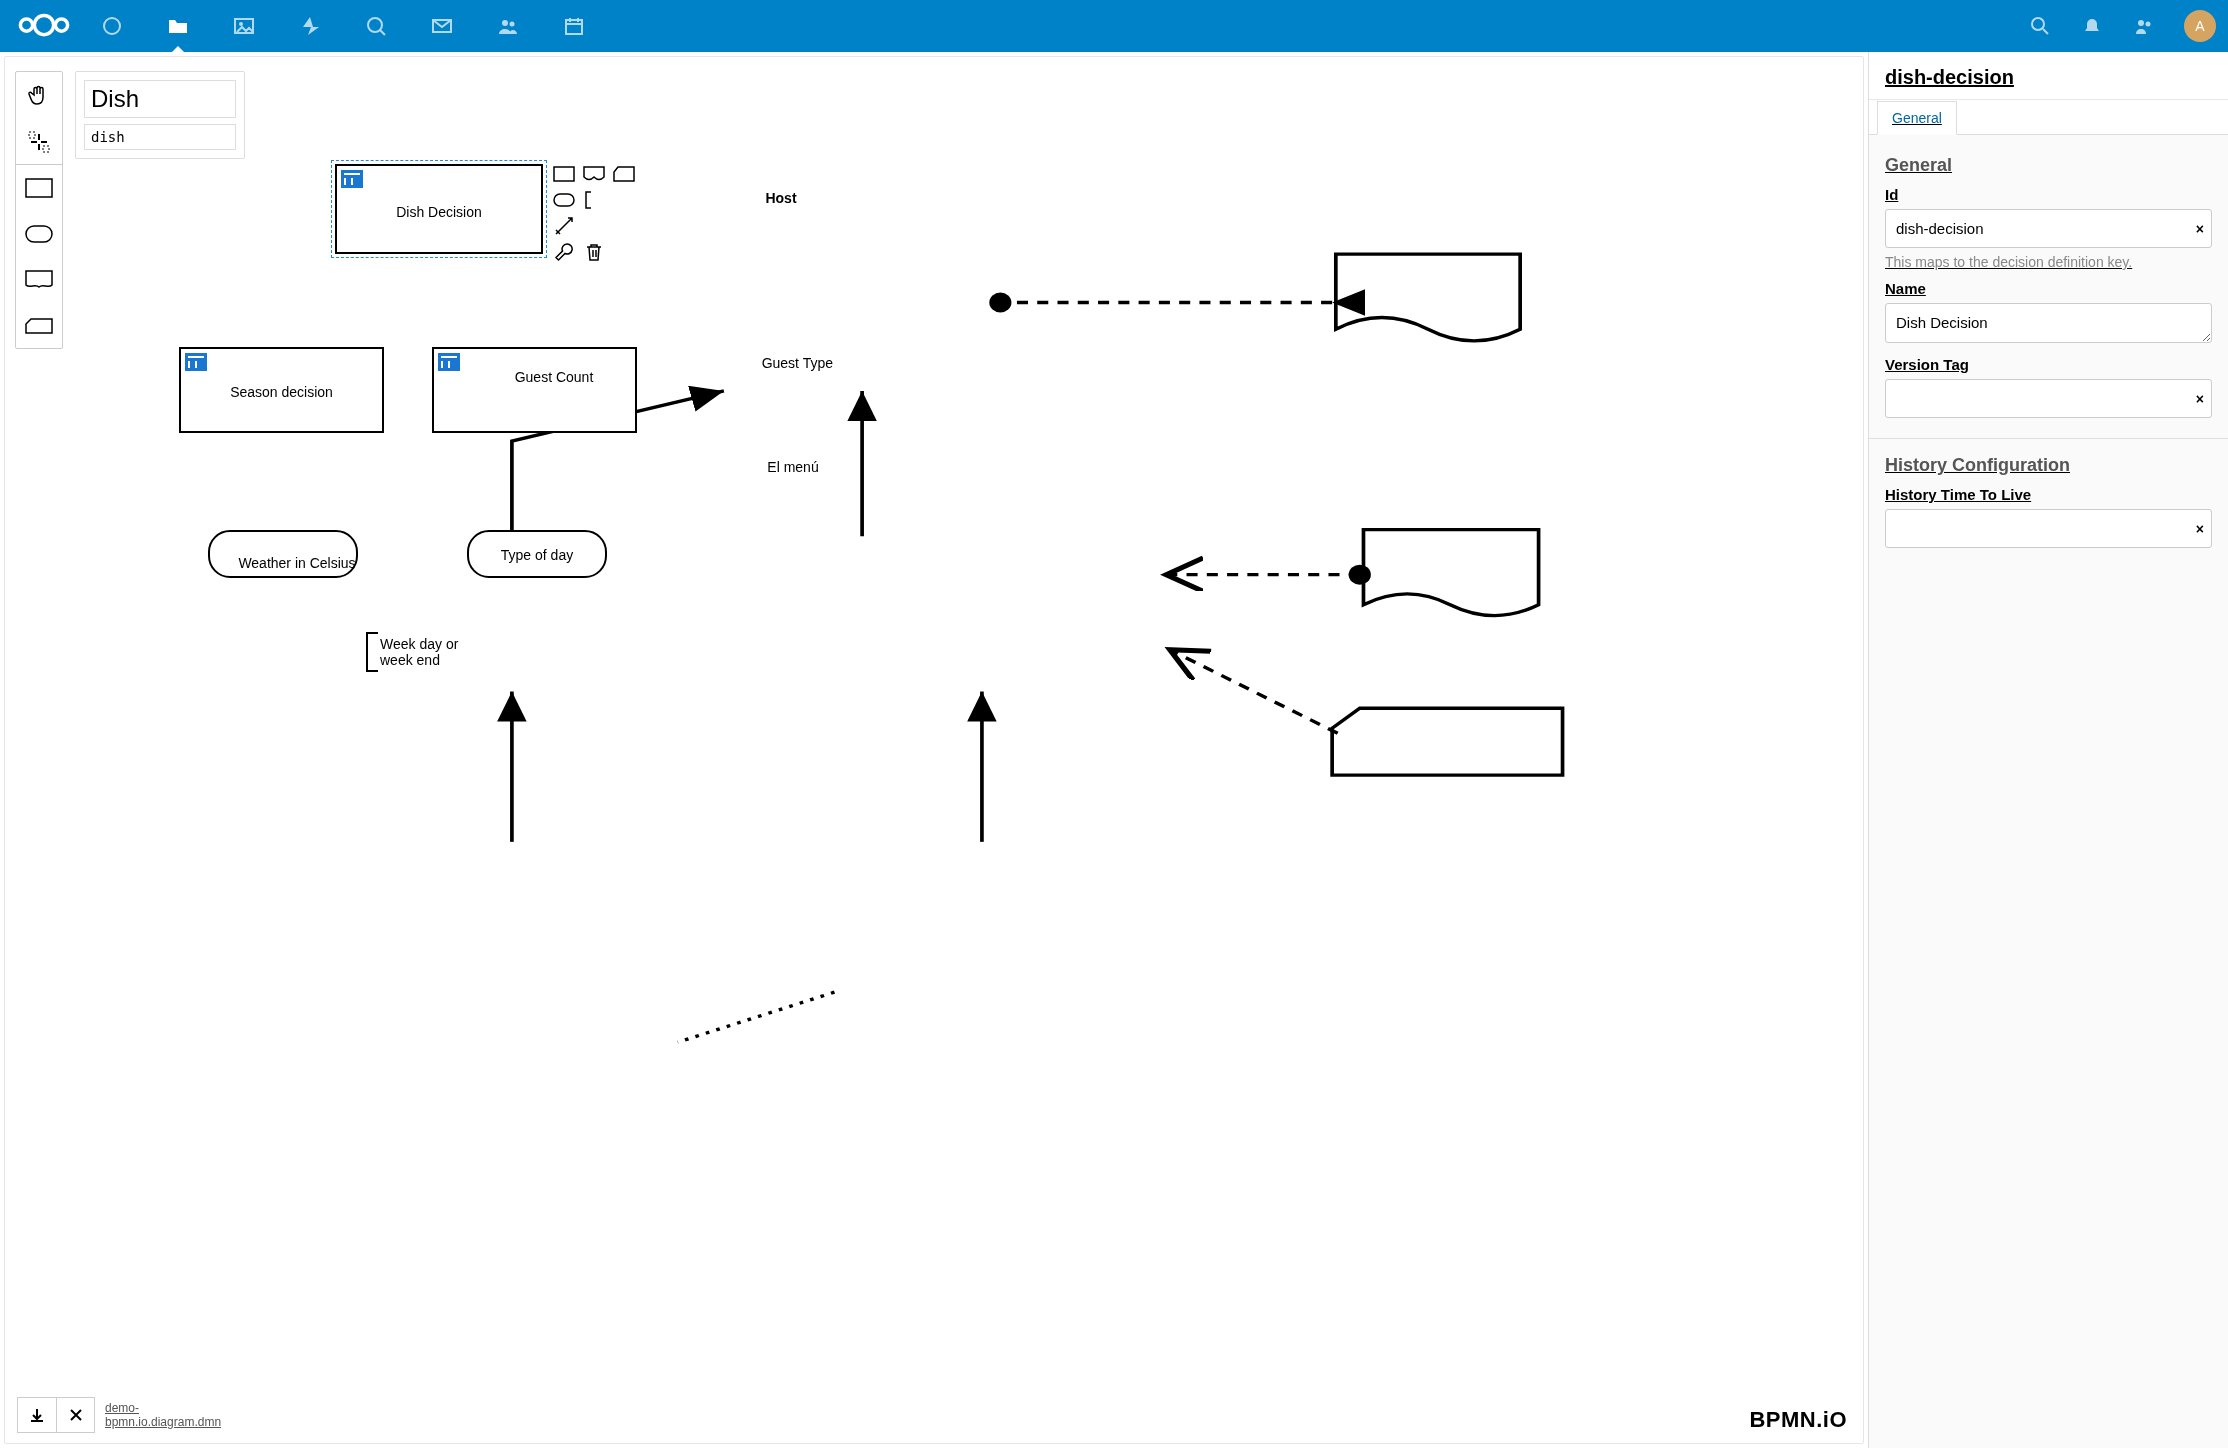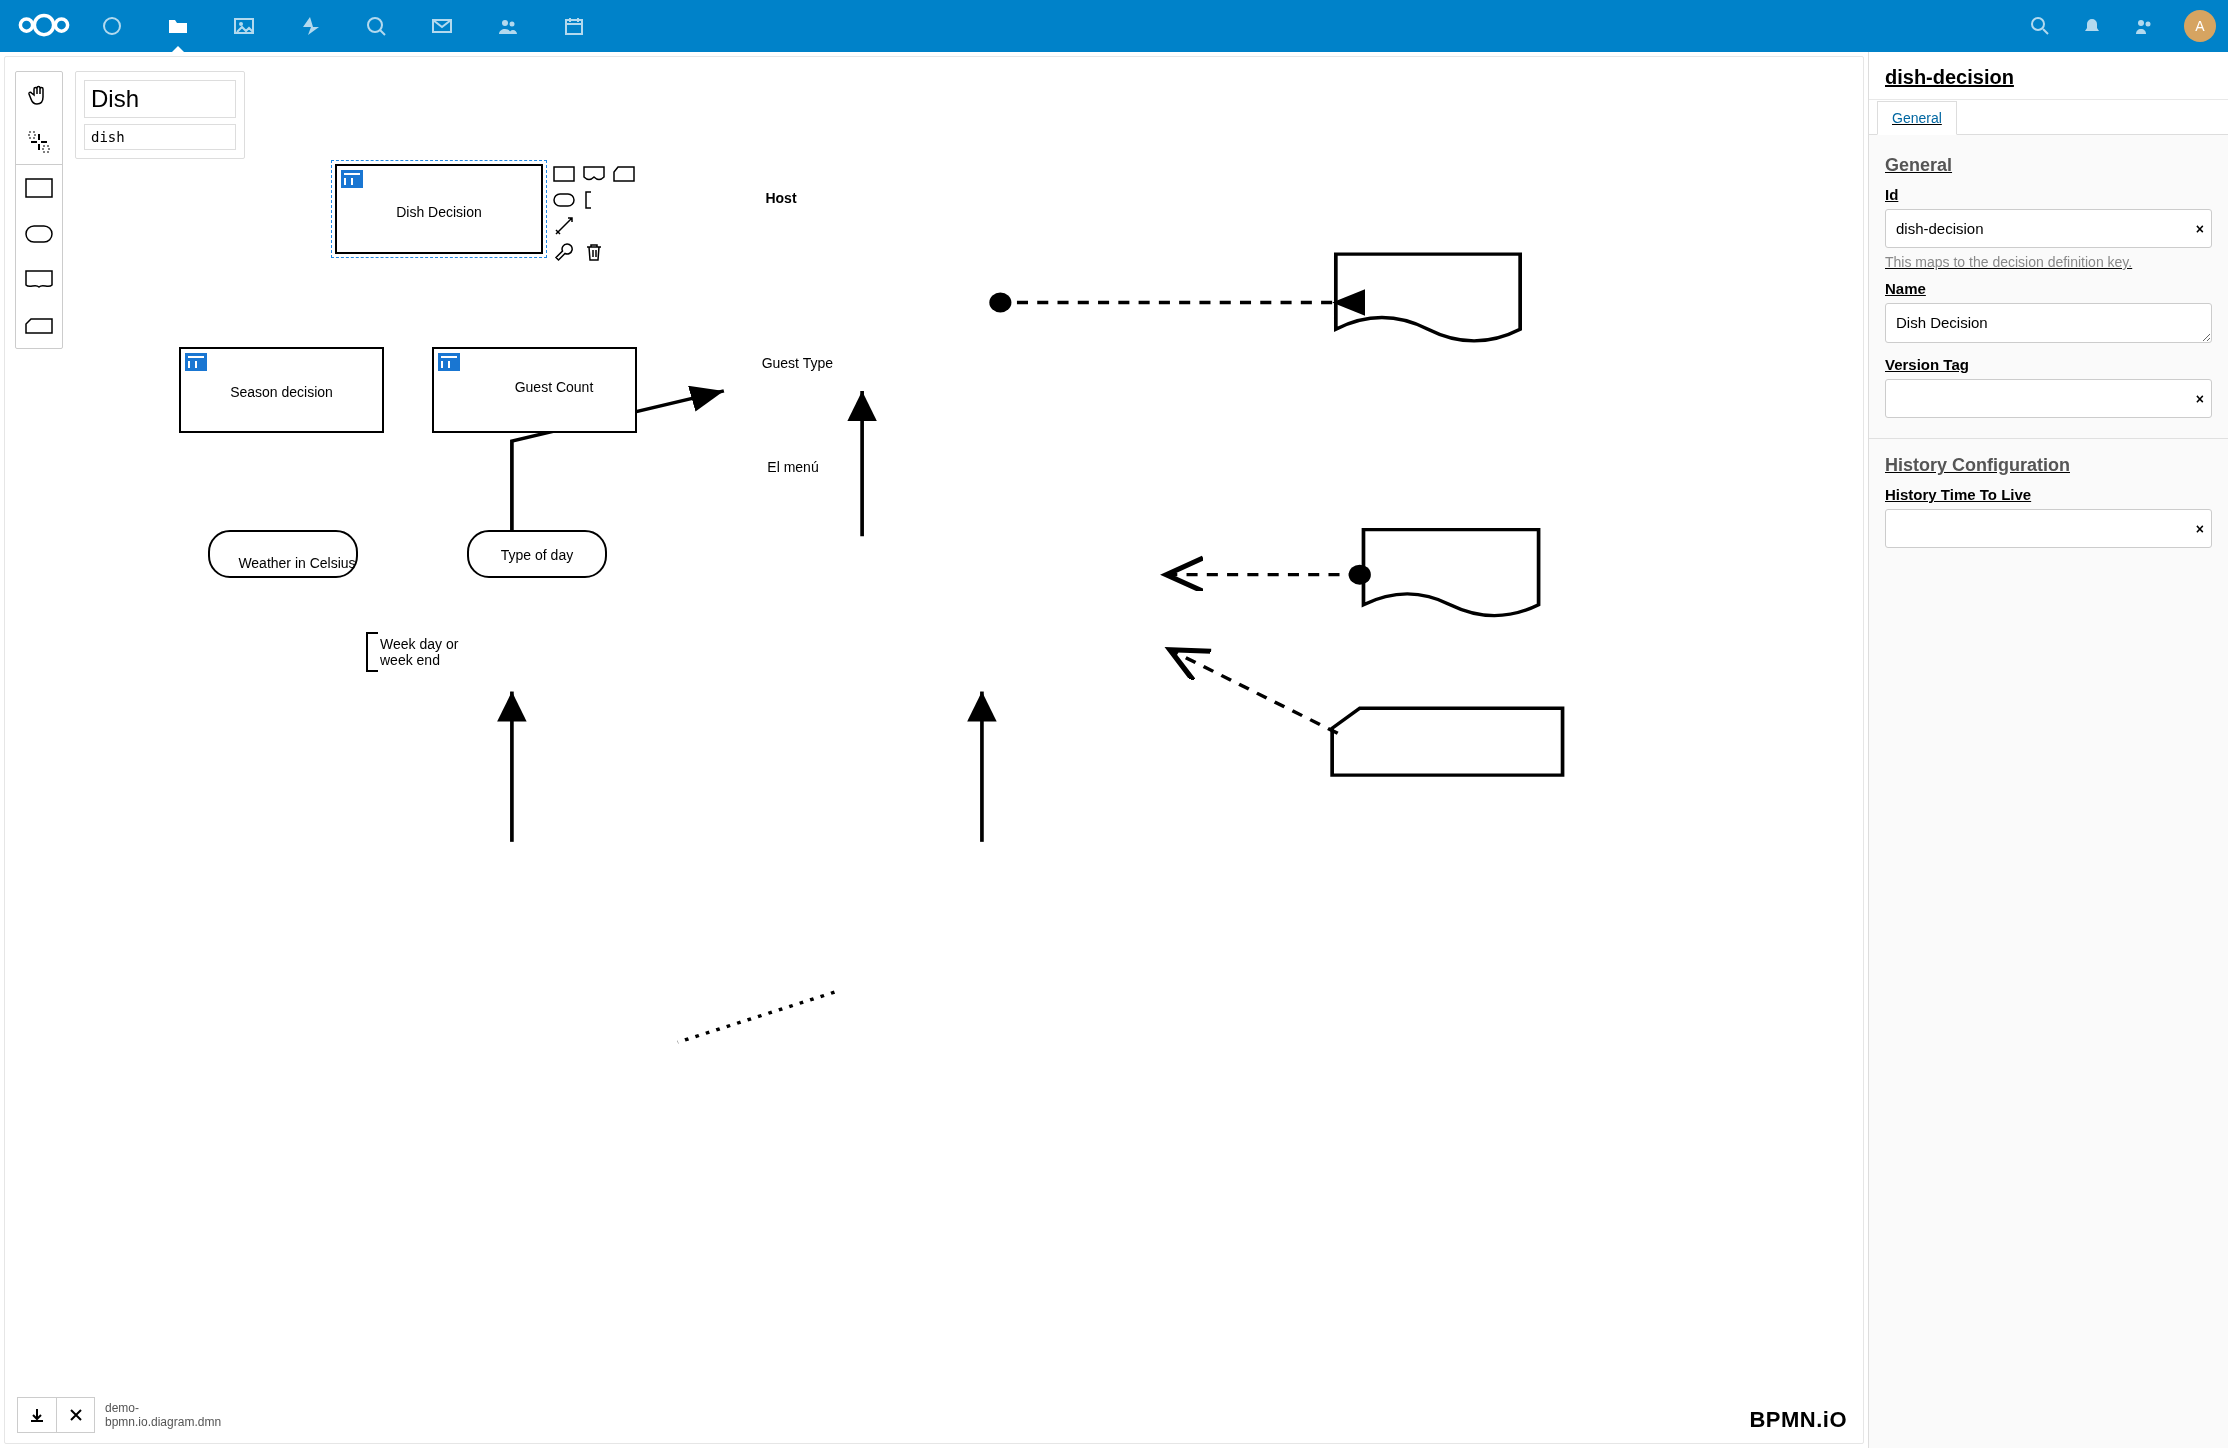--- a/index.html
+++ b/index.html
@@ -41,21 +41,21 @@
 
 svg.edges { position:absolute; inset:0; width:100%; height:100%; pointer-events:none; }
 
 .context-row { position:absolute; display:flex; gap:8px; }
 .ctx { width:22px; height:18px; display:flex; align-items:center; justify-content:center; cursor:pointer; }
 
 .bottom-left { position:absolute; left:12px; bottom:10px; display:flex; align-items:center; gap: 10px; }
 .mini-btns { border:1px solid #ccc; display:flex; }
 .mini-btns .mb { width:38px; height:34px; display:flex; align-items:center; justify-content:center; cursor:pointer; }
 .mini-btns .mb + .mb { border-left:1px solid #ccc; }
-.filename { font-size: 12px; color:#555; line-height:1.2; }
+.filename { font-size: 12px; color:#555; line-height:1.2;text-decoration:underline; }
 
 .brand { position:absolute; right:16px; bottom:10px; font-weight:800; font-size:22px; letter-spacing:.5px; }
 
 
 .props { width: 360px; border-left: 1px solid #ddd; background:#fafafa; display:flex; flex-direction:column;text-decoration:underline; }
 .props-header { padding: 14px 16px 10px; font-size: 20px; font-weight: 700; background:#fff; border-bottom:1px solid #e8e8e8; }
 .tabs { display:flex; background:#fff; border-bottom:1px solid #ddd; padding-left:8px; }
 .tab { padding: 8px 14px; border:1px solid #ddd; border-bottom:none; background:#f4f4f4; font-size:14px; cursor:pointer; position:relative; top:1px; }
 .tab.active { background:#fff; color:#0066a1; border-bottom:1px solid #fff; }
 .props-body { padding: 12px 16px; overflow:auto; }
@@ -241,21 +241,21 @@
     <div class="node decision selected" style="left:330px; top:107px; width:208px; height:90px;">
       <span class="dec-icon"></span>
       <span class="node-label" style="top:38px;">Dish Decision</span>
     </div>
     <div class="node decision" style="left:174px; top:290px; width:205px; height:86px;">
       <span class="dec-icon"></span>
       <span class="node-label" style="top:35px;">Season decision</span>
     </div>
     <div class="node decision" style="left:427px; top:290px; width:205px; height:86px;">
       <span class="dec-icon"></span>
-      <span class="node-label" style="top:30px;padding-left:39px;">Guest Count</span>
+      <span class="node-label" style="top:20px;padding-left:39px;">Guest Count</span>
     </div>
     <div class="node pill" style="left:203px; top:473px; width:150px; height:48px;">
       <span class="node-label" style="top:23px;padding-left:28px;">Weather in Celsius</span>
     </div>
     <div class="node pill" style="left:462px; top:473px; width:140px; height:48px;">
       <span class="node-label" style="top:15px;">Type of day</span>
     </div>
 
     <div class="node" style="left:746px; top:133px; width:60px; text-align:center;font-weight:bold;"><span>Host</span></div>
     <div class="node" style="left:748px; top:298px; width:80px; text-align:right;"><span>Guest Type</span></div>

